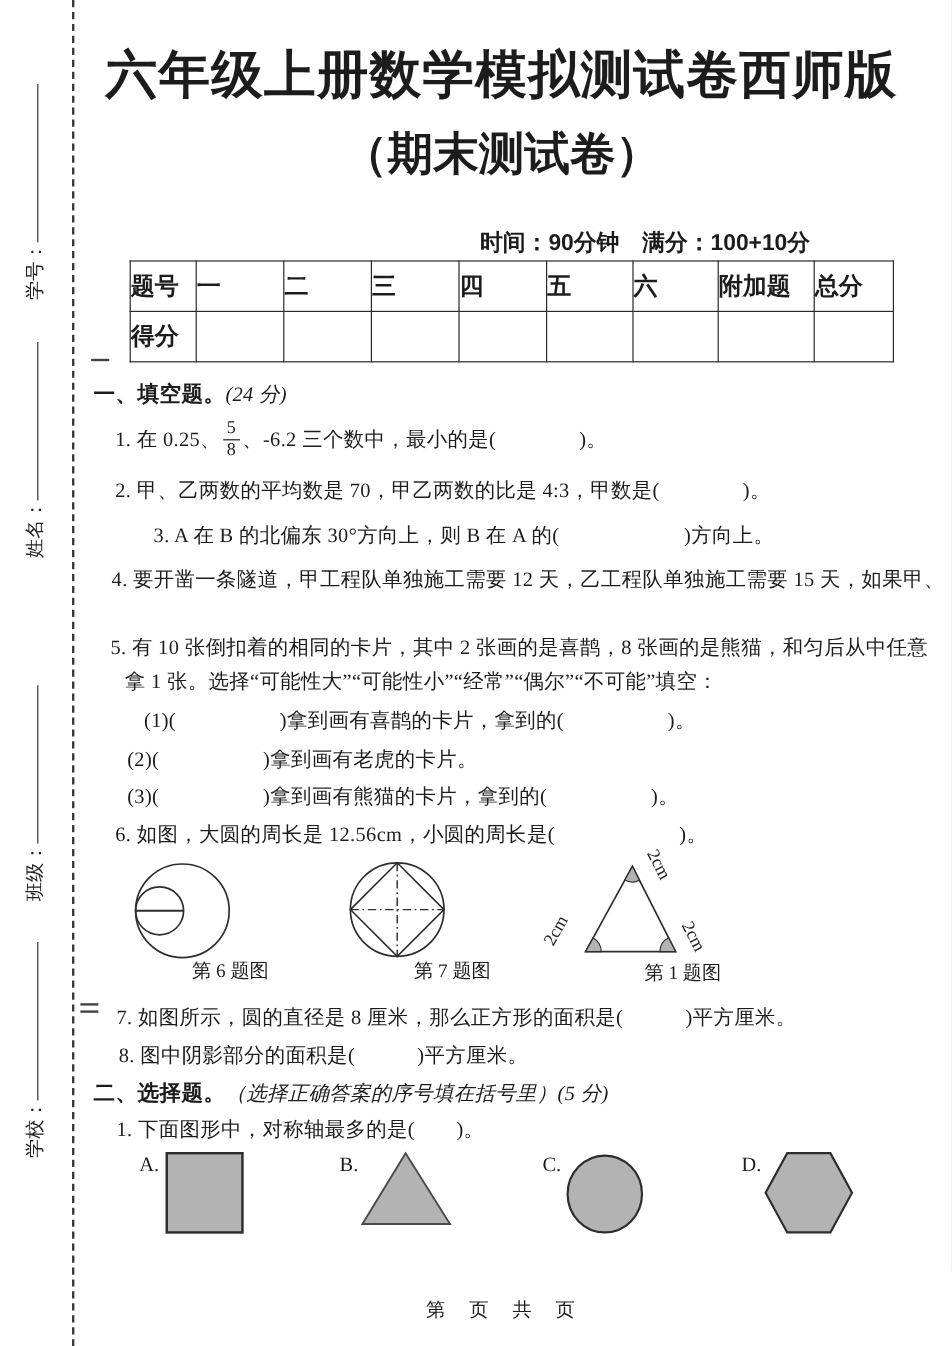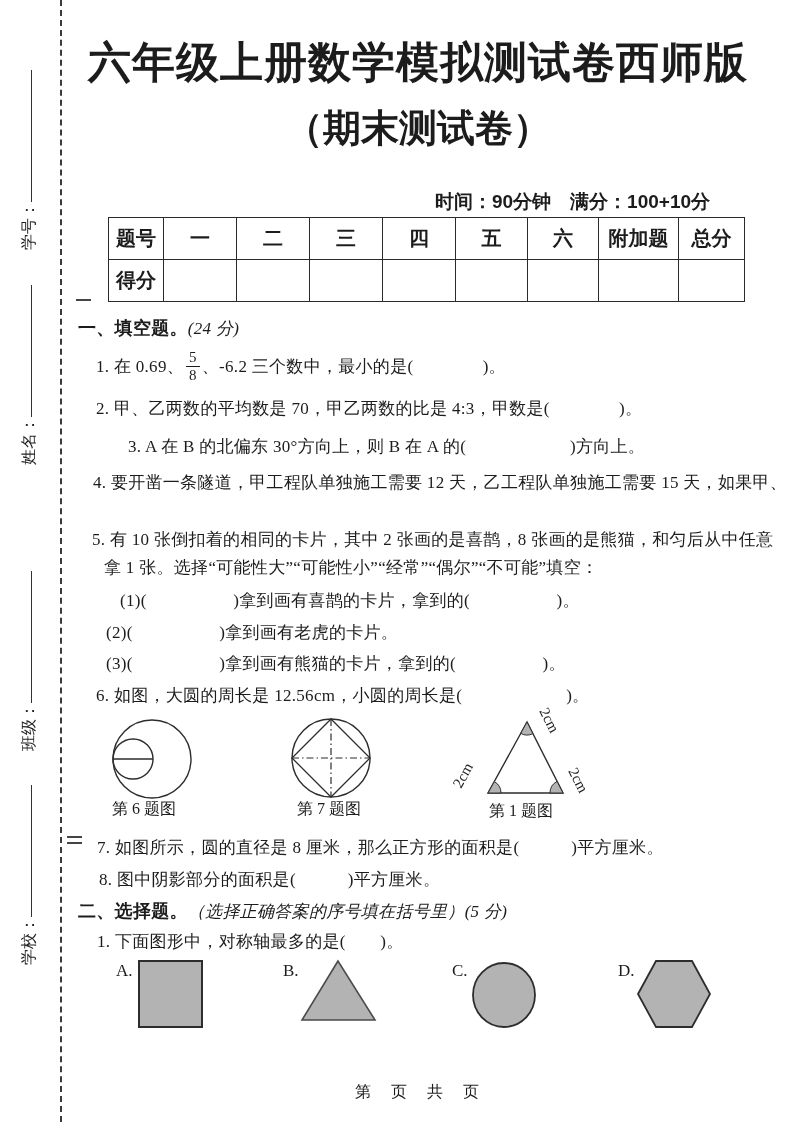--- a/index.html
+++ b/index.html
@@ -15,35 +15,35 @@
   .margin-field{
     position:absolute;left:-60px;width:180px;height:22px;
     transform:rotate(-90deg);display:flex;align-items:baseline;
     font-family:"Liberation Sans","DejaVu Sans",sans-serif;font-size:16px;color:#222;
   }
   .margin-field .blank{flex:1;border-bottom:1.6px solid #333;transform:translateY(-2px);}
   .fold-mark{position:absolute;background:#444;height:2px;}
   
   .title{left:83px;width:670px;top:34px;text-align:center;font-weight:bold;font-size:43px;letter-spacing:1px;}
   .subtitle{left:83px;width:670px;top:103px;text-align:center;font-weight:bold;font-size:38px;}
-  .info{left:400px;width:345px;top:189px;text-align:center;font-weight:bold;font-size:19px;}
+  .info{left:400px;width:345px;top:189px;text-align:left;font-weight:bold;font-size:19px;}
   
   table.score{position:absolute;left:108px;top:217px;border-collapse:collapse;table-layout:fixed;}
   table.score td{
-    border:1.8px solid #2a2a2a;height:41px;text-align:center;vertical-align:middle;
+    border:1.8px solid #2a2a2a;height:41px;vertical-align:middle;
     font-family:"Liberation Sans","DejaVu Sans",sans-serif;font-weight:bold;font-size:20px;padding:0;
   }
   
   .bline{position:absolute;font-size:17px;white-space:nowrap;letter-spacing:0.3px;}
   .sec{font-family:"Liberation Sans","DejaVu Sans",sans-serif;font-weight:bold;font-size:18px;}
   .kai{font-style:italic;font-weight:normal;font-family:"Liberation Serif","DejaVu Serif",serif;font-size:17px;}
   .qrow{display:flex;align-items:center;}
   .frac{display:inline-flex;flex-direction:column;align-items:center;font-size:15px;line-height:1.1;margin:0 2px;vertical-align:middle;}
   .frac .num{border-bottom:1.3px solid #1c1c1c;padding:0 3px;}
-  .caption{position:absolute;font-size:16px;white-space:nowrap;}
+  .caption{position:absolute;font-size:16px;white-space:nowrap;margin-left:48px;}
   .optlabel{position:absolute;font-size:17px;}
   .shape-square{position:absolute;background:#b3b3b3;border:2px solid #2d2d2d;}
   .footer{left:83px;width:670px;top:1082px;text-align:center;font-size:16px;letter-spacing:2px;}
   svg{position:absolute;overflow:visible;}
   svg text{font-family:"Liberation Serif","DejaVu Serif",serif;}
 </style>
 </head>
 <body>
 
 <div class="page">
@@ -110,21 +110,21 @@
       <td></td>
     </tr>
   </tbody>
     </table>
 
   <div class="bline" style="left:78px;top:316px;">
     <span class="sec">一、填空题。</span><span class="kai">(24 分)</span>
   </div>
 
   <div class="bline qrow" style="left:96px;top:344px;height:44px;">
-    <span>1. 在 0.69、</span>
+    <span>1. 在 0.25、</span>
     <span class="frac">
       <span class="num">5</span>
       <span>8</span>
     </span>
     <span>、-6.2 三个数中，最小的是(　　　　)。</span>
   </div>
 
   <div class="bline" style="left:96px;top:397px;">2. 甲、乙两数的平均数是 70，甲乙两数的比是 4:3，甲数是(　　　　)。</div>
   <div class="bline" style="left:96px;top:435px;margin-left:32px;">3. A 在 B 的北偏东 30°方向上，则 B 在 A 的(　　　　　　)方向上。</div>
   <div class="bline" style="left:93px;top:471px;">4. 要开凿一条隧道，甲工程队单独施工需要 12 天，乙工程队单独施工需要 15 天，如果甲、</div>

